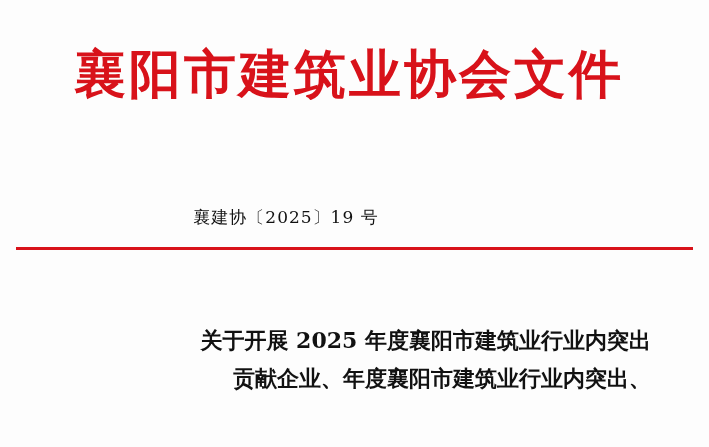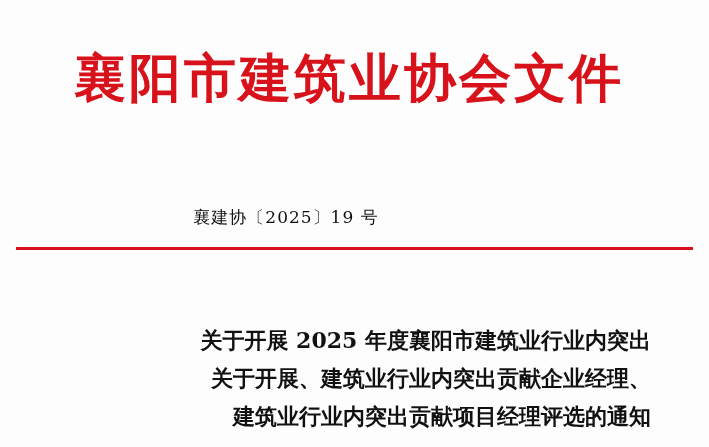--- a/index.html
+++ b/index.html
@@ -21,21 +21,21 @@
     box-sizing: border-box;
   }
   
   .doc-title {
     position: absolute;
     top: 46px;
     left: 0;
     width: 698px;
     text-align: center;
     color: #d8121a;
-    font-family: Liberation Sans, sans-serif;
+    font-family: Liberation Mono, monospace;
     font-weight: bold;
     font-size: 52px;
     letter-spacing: 3px;
     line-height: 1.25;
     white-space: nowrap;
   }
   
   .doc-number {
     position: absolute;
     top: 206px;
@@ -82,17 +82,16 @@
 <div class="page">
 
   <div class="doc-title">襄阳市建筑业协会文件</div>
 
   <div class="doc-number">襄建协〔2025〕19 号</div>
 
   <div class="red-rule"></div>
 
   <div class="notice-title">
     <span class="line">关于开展 2025 年度襄阳市建筑业行业内突出</span>
-    <span class="line">关于开展、建筑业行业内突出贡献企业经理、</span>
-    <span class="line">建筑业行业内突出贡献项目经理评选的通知</span>
+    <span class="line">贡献企业、年度襄阳市建筑业行业内突出、</span>
   </div>
 
 </div>
 
 </body></html>

